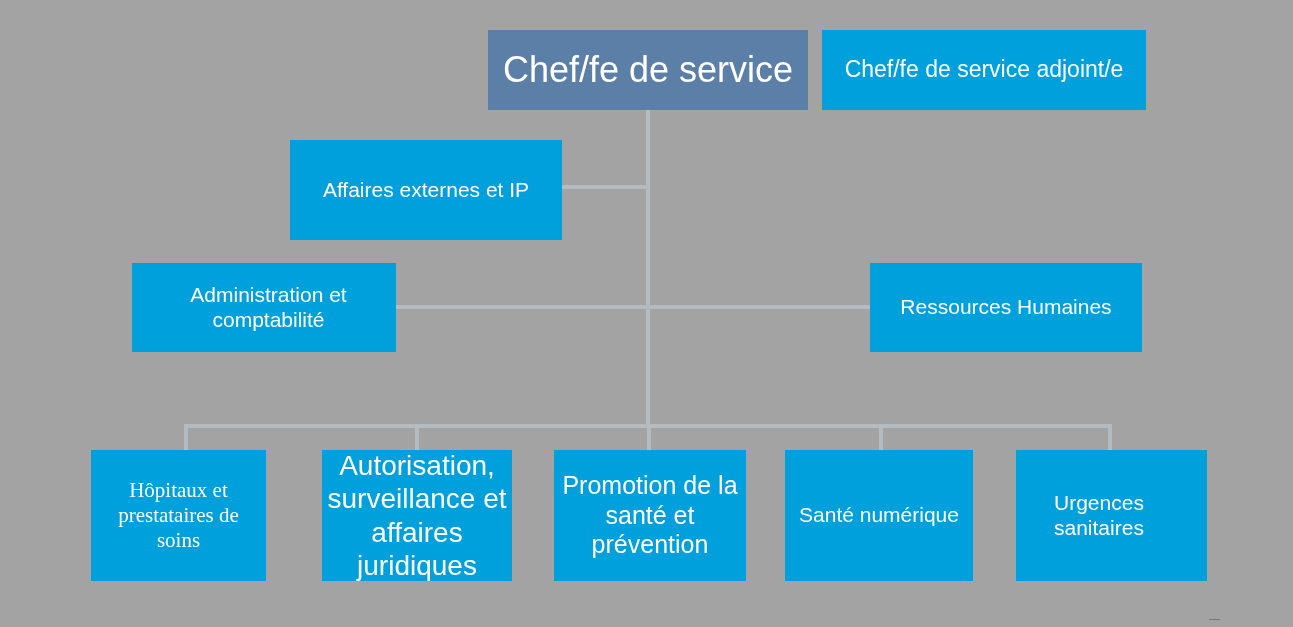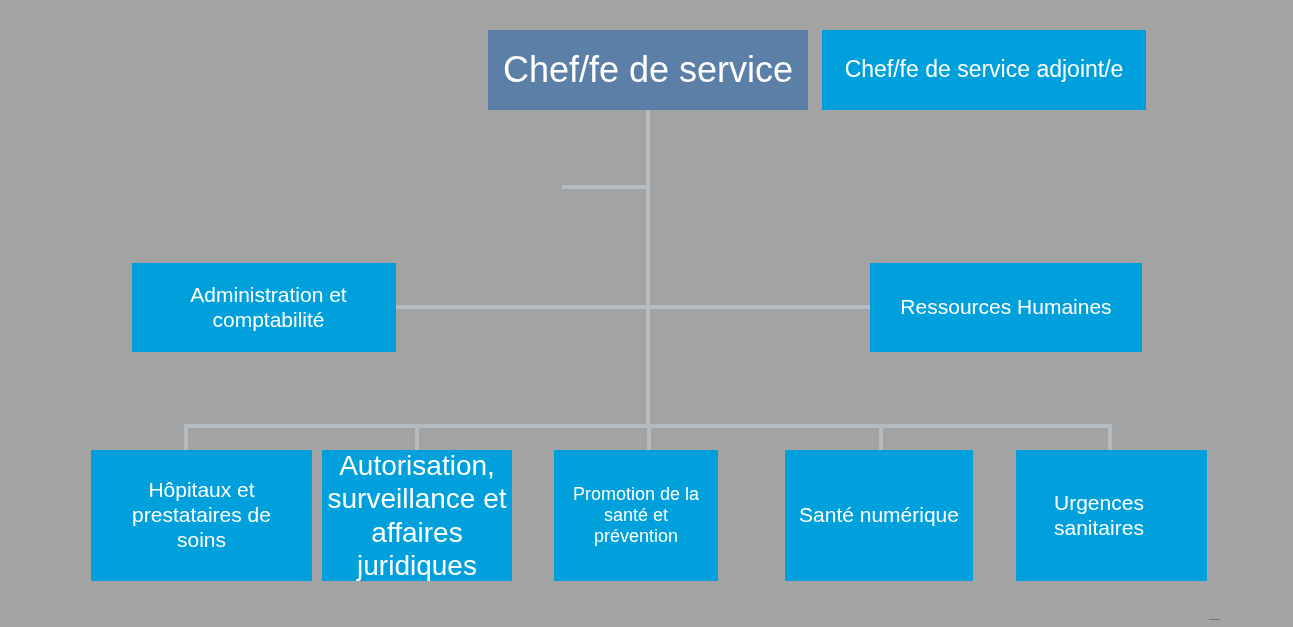--- a/index.html
+++ b/index.html
@@ -70,35 +70,36 @@
       <div class="connector v-line" style="left: 415px; top: 424px; width: 4px; height: 26px; background: rgb(180, 188, 194);"></div>
       <div class="connector v-line" style="left: 647px; top: 424px; width: 4px; height: 26px; background: rgb(180, 188, 194);"></div>
       <div class="connector v-line" style="left: 879px; top: 424px; width: 4px; height: 26px; background: rgb(180, 188, 194);"></div>
       <div class="connector v-line" style="left: 1108px; top: 424px; width: 4px; height: 26px; background: rgb(180, 188, 194);"></div>
     </div>
 
   <div class="node head" style="left: 488px; top: 30px; width: 320px; height: 80px; font-size: 36px; background: rgb(91, 127, 166);">Chef/fe de service</div>
 
   <div class="node unit" style="left: 822px; top: 30px; width: 324px; height: 80px; font-size: 23px; background: rgb(0, 160, 220);">Chef/fe de service adjoint/e</div>
 
+  <div class="node unit" style="left: 290px; top: 140px; width: 272px; height: 100px; font-size: 21px; background: rgb(0, 160, 220);">Affaires externes et IP</div>
 
   <div class="node unit" style="left: 132px; top: 263px; width: 264px; height: 89px; font-size: 21px; background: rgb(0, 160, 220); padding-left: 9px;">Administration et
 comptabilité</div>
 
   <div class="node unit" style="left: 870px; top: 263px; width: 272px; height: 89px; font-size: 21px; background: rgb(0, 160, 220);">Ressources Humaines</div>
 
   <div id="divisions-row">
-      <div class="node unit" style="left: 91px; top: 450px; width: 221px; height: 131px; font-size: 21px; background: rgb(0, 160, 220);">Hôpitaux et
+      <div class="node unit" style="left: 91px; top: 450px; width: 175px; height: 131px; font-size: 21px; background: rgb(0, 160, 220); font-family: Liberation Serif, serif;">Hôpitaux et
 prestataires de
 soins</div>
       <div class="node unit" style="left: 322px; top: 450px; width: 190px; height: 131px; font-size: 28px; background: rgb(0, 160, 220); text-align: center;">Autorisation,
 surveillance et
 affaires
 juridiques</div>
-      <div class="node unit" style="left: 554px; top: 450px; width: 164px; height: 131px; font-size: 18px; background: rgb(0, 160, 220);">Promotion de la
+      <div class="node unit" style="left: 554px; top: 450px; width: 192px; height: 131px; font-size: 25px; background: rgb(0, 160, 220);">Promotion de la
 santé et
 prévention</div>
       <div class="node unit" style="left: 785px; top: 450px; width: 188px; height: 131px; font-size: 21px; background: rgb(0, 160, 220);">Santé numérique</div>
       <div class="node unit align-left" style="left: 1016px; top: 450px; width: 191px; height: 131px; font-size: 21px; padding-left: 38px; background: rgb(0, 160, 220);">Urgences
 sanitaires</div>
     </div>
 
   <div class="page-mark" style="left: 1209px; top: 613px;">—</div>
 
 </div>

